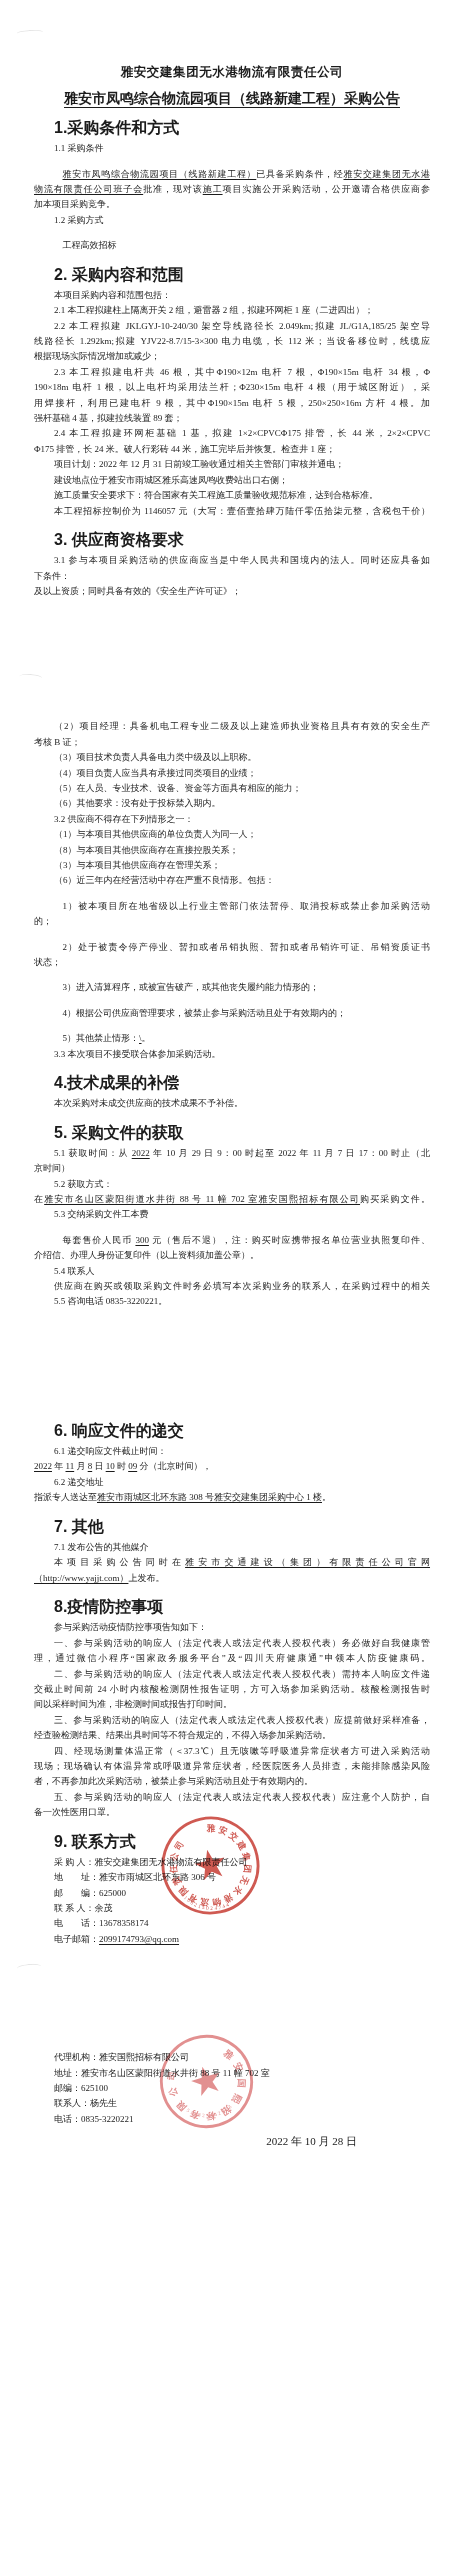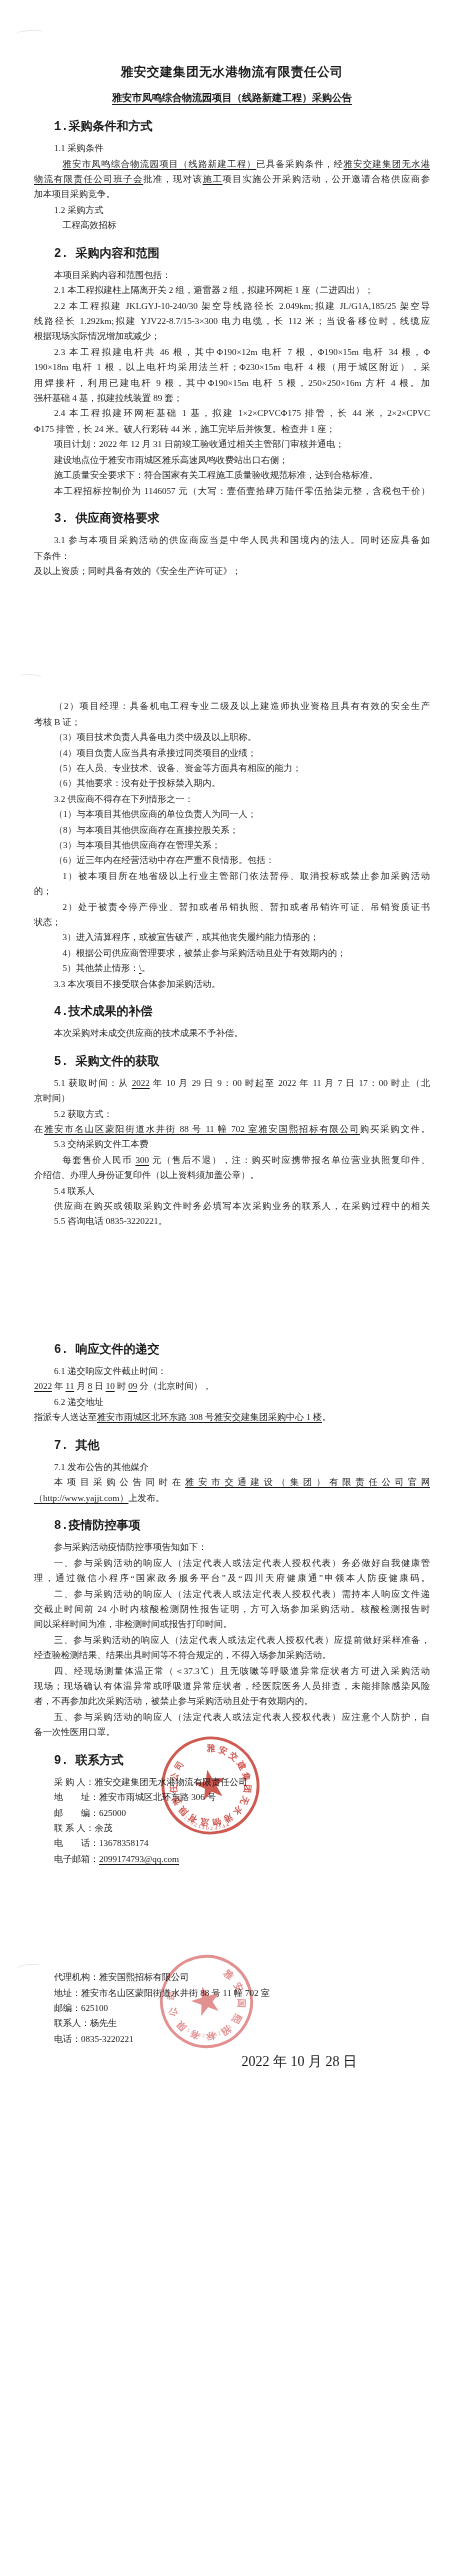--- a/index.html
+++ b/index.html
@@ -2,37 +2,37 @@
 <html style="font-size:9px"><head>
 <meta charset="utf-8">
 <style>
   html,body{margin:0;padding:0;background:#ffffff;}
   .page{position:relative;width:456px;height:2576px;background:#ffffff;overflow:hidden;
         font-family:"Liberation Serif", serif;color:#1c1c1c;}
   .content{padding:8px 26px 0 34px;}
   .title{padding-top:55px;text-align:center;font-family:"Liberation Sans",sans-serif;
          font-weight:bold;font-size:12.5px;line-height:18px;letter-spacing:0.6px;}
   .subtitle{margin-top:8px;text-align:center;font-family:"Liberation Sans",sans-serif;
-            font-weight:bold;font-size:10px;line-height:18px;}
+            font-weight:bold;font-size:14px;line-height:18px;}
   .subtitle .us{border-bottom:1.1px solid #1c1c1c;padding-bottom:1.1px;}
-  .h{font-family:Liberation Mono, monospace;font-size:12px;font-weight:bold;
+  .h{font-family:Liberation Sans, sans-serif;font-size:16px;font-weight:bold;
      line-height:19.4px;margin:11.4px 0 3.4px 0;padding-left:20px;}
   .ln{font-size:9px;line-height:15.4px;white-space:nowrap;}
   .ln.j{white-space:normal;text-align:justify;text-align-last:justify;}
   .i1{padding-left:20px;}
-  .i2{padding-left:28.5px;}
+  .i2{padding-left:28.5px;margin-top:10px;}
   .u{text-decoration:underline;text-underline-offset:1.7px;}
   .sp-a{height:120px;} .sp-b{height:100px;} .sp-c{height:103px;}
   .rel{position:relative;}
   .rel .h{margin-top:0;}
   .pad20{padding-top:11.4px;}
   .seal{position:absolute;mix-blend-mode:multiply;pointer-events:none;}
   #seal1{left:125px;top:-6.8px;transform:rotate(-12deg);opacity:.82;}
   #seal2{left:124px;top:-17.7px;transform:rotate(-16deg);opacity:.60;}
-  .date-line{font-size:14px;line-height:15.4px;text-align:right;margin:6.8px 73px 0 0;}
+  .date-line{font-size:11px;line-height:15.4px;text-align:right;margin:6.8px 73px 0 0;}
   .artifact{position:absolute;border-top:1.1px solid #cfcfcf;border-radius:50%;opacity:.55;}
   #art1{left:17px;top:30px;width:26px;height:4.6px;transform:rotate(-3deg);}
   #art2{left:19.4px;top:674px;width:23px;height:5.7px;transform:rotate(4deg);}
   #art3{left:17px;top:1964px;width:24px;height:5.7px;transform:rotate(-5deg);}
 </style>
 </head>
 <body>
 
 <div class="page">
   <div class="artifact" id="art1"></div>

